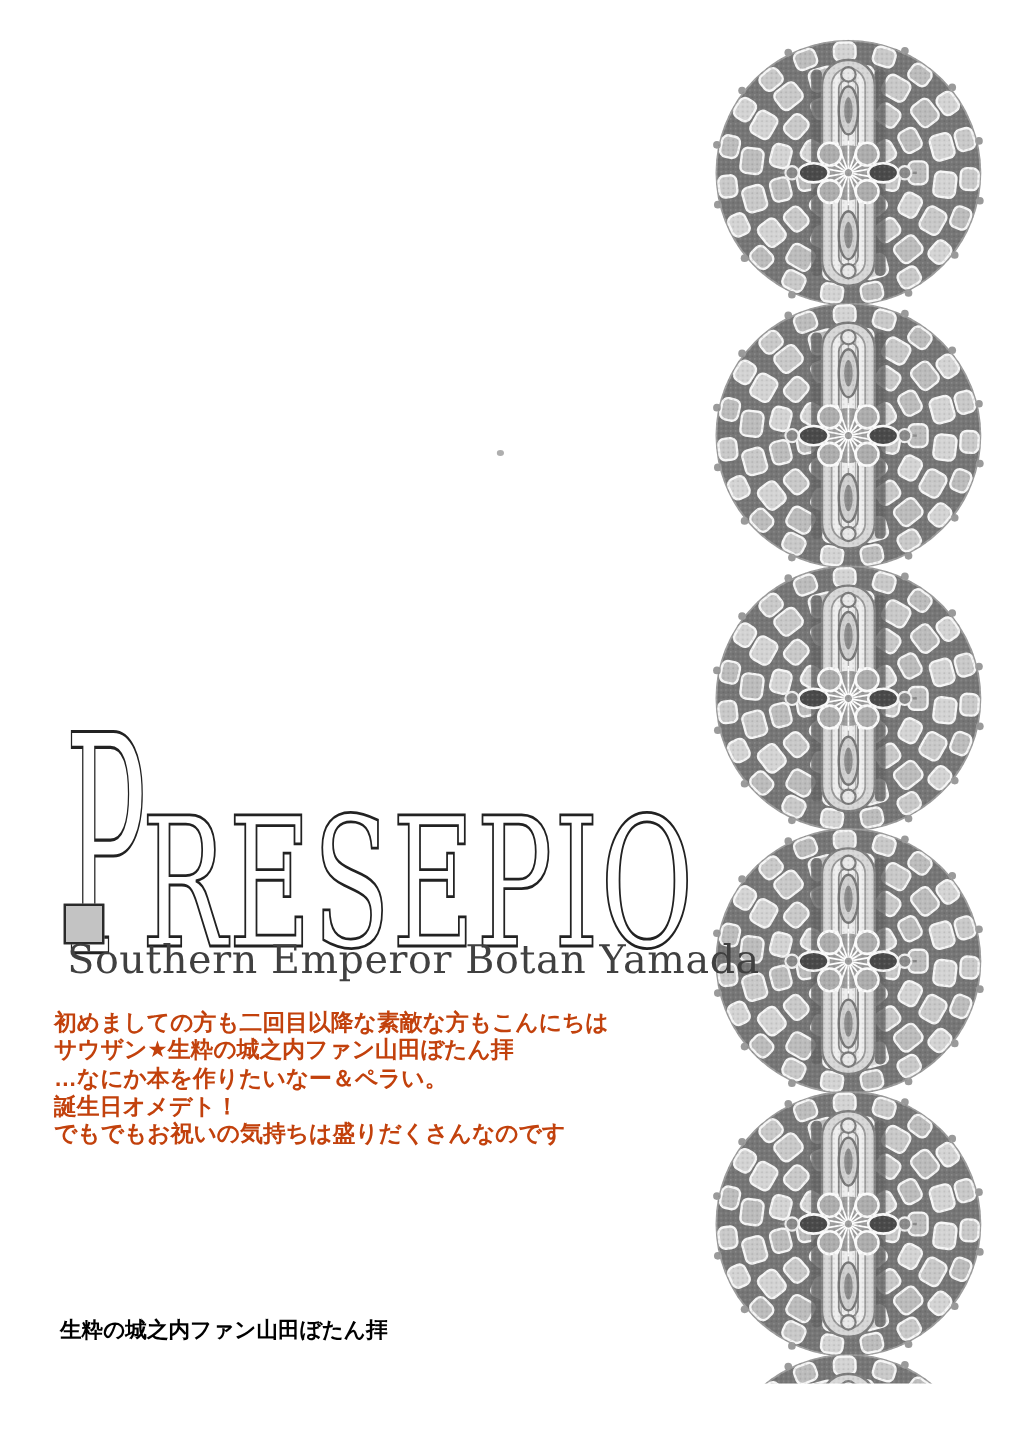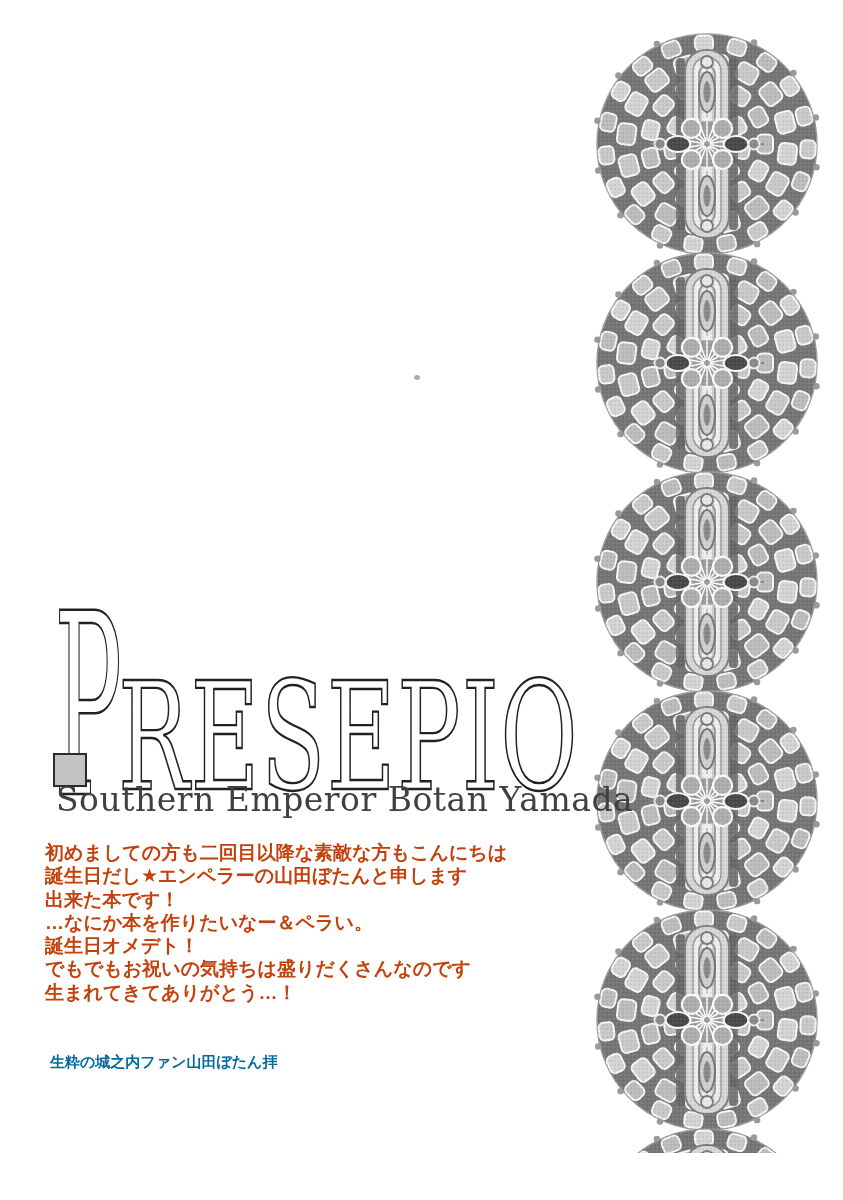--- a/index.html
+++ b/index.html
@@ -51,23 +51,23 @@
   
   .intro{
     position:absolute;left:45px;top:841px;width:530px;
     font-size:19px;line-height:23.3px;
     font-weight:600;
     color:#c2410c;
     letter-spacing:0;
   }
   .intro .line{white-space:nowrap;}
   .signoff{
-    position:absolute;left:50px;top:1050px;
-    font-size:15px;line-height:23px;
-    font-weight:600;color:#0369a1;white-space:nowrap;
+    position:absolute;left:50px;top:1097px;
+    font-size:18px;line-height:23px;
+    font-weight:600;color:#000000;white-space:nowrap;
   }
 
   
   .speck{
     position:absolute;left:414px;top:375px;width:6px;height:5px;
     background:#9a9a9a;border-radius:50%;opacity:.8;
   }
   #lace-svg{position:absolute;left:570px;top:0;}
 </style>
 </head>
@@ -791,24 +791,22 @@
       </g>
   </svg>
 
   <div class="title-cap">P</div>
   <div class="title-rest">RESEPIO</div>
   <div class="cap-foot"></div>
   <div class="subtitle">Southern Emperor Botan Yamada</div>
 
   <div class="intro" id="intro-block">
       <div class="line">初めましての方も二回目以降な素敵な方もこんにちは</div>
-      <div class="line">誕生日だし★エンペラーの山田ぼたんと申します</div>
-      <div class="line">出来た本です！</div>
+      <div class="line">サウザン★生粋の城之内ファン山田ぼたん拝</div>
       <div class="line">…なにか本を作りたいなー＆ペラい。</div>
       <div class="line">誕生日オメデト！</div>
       <div class="line">でもでもお祝いの気持ちは盛りだくさんなのです</div>
-      <div class="line">生まれてきてありがとう…！</div>
     </div>
 
   <div class="signoff">生粋の城之内ファン山田ぼたん拝</div>
 
   <div class="speck"></div>
 </div>
 
 </body></html>

